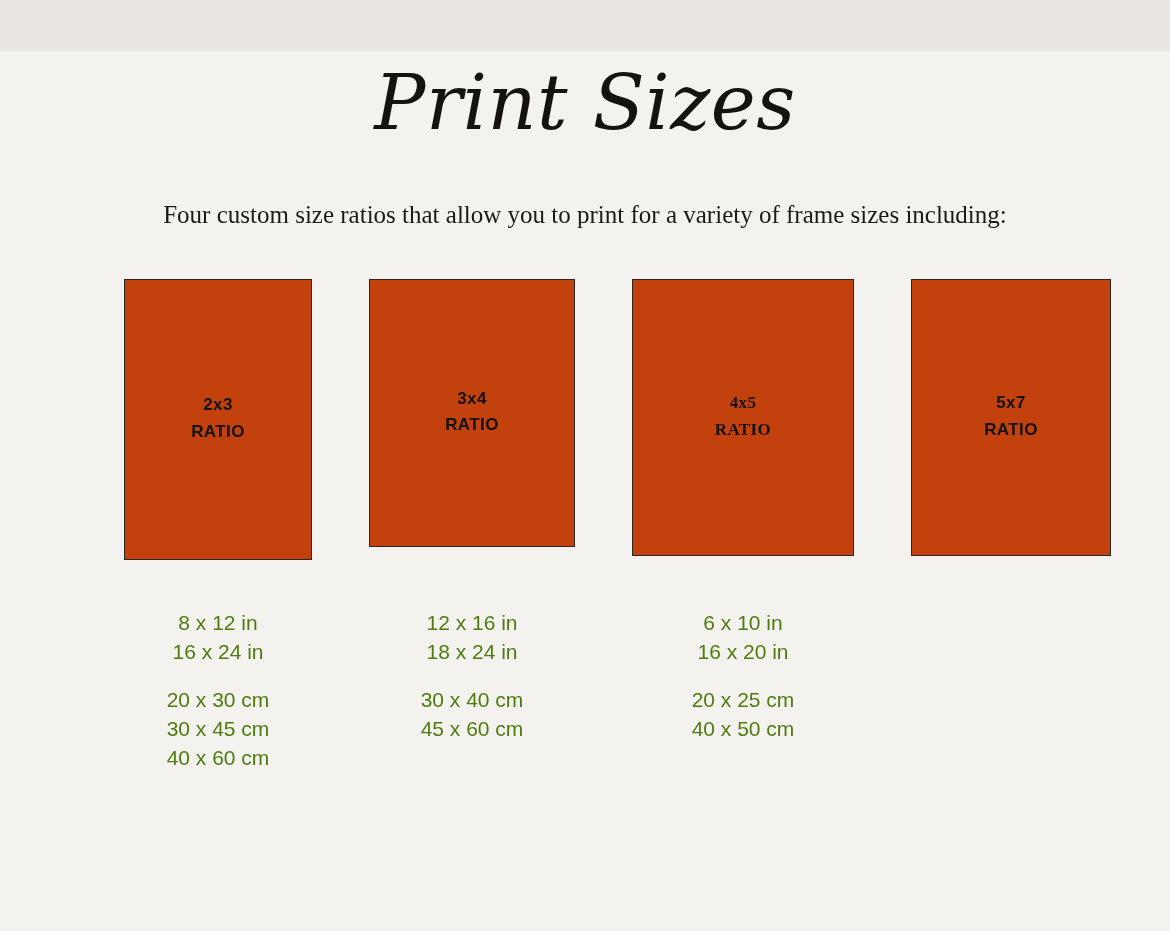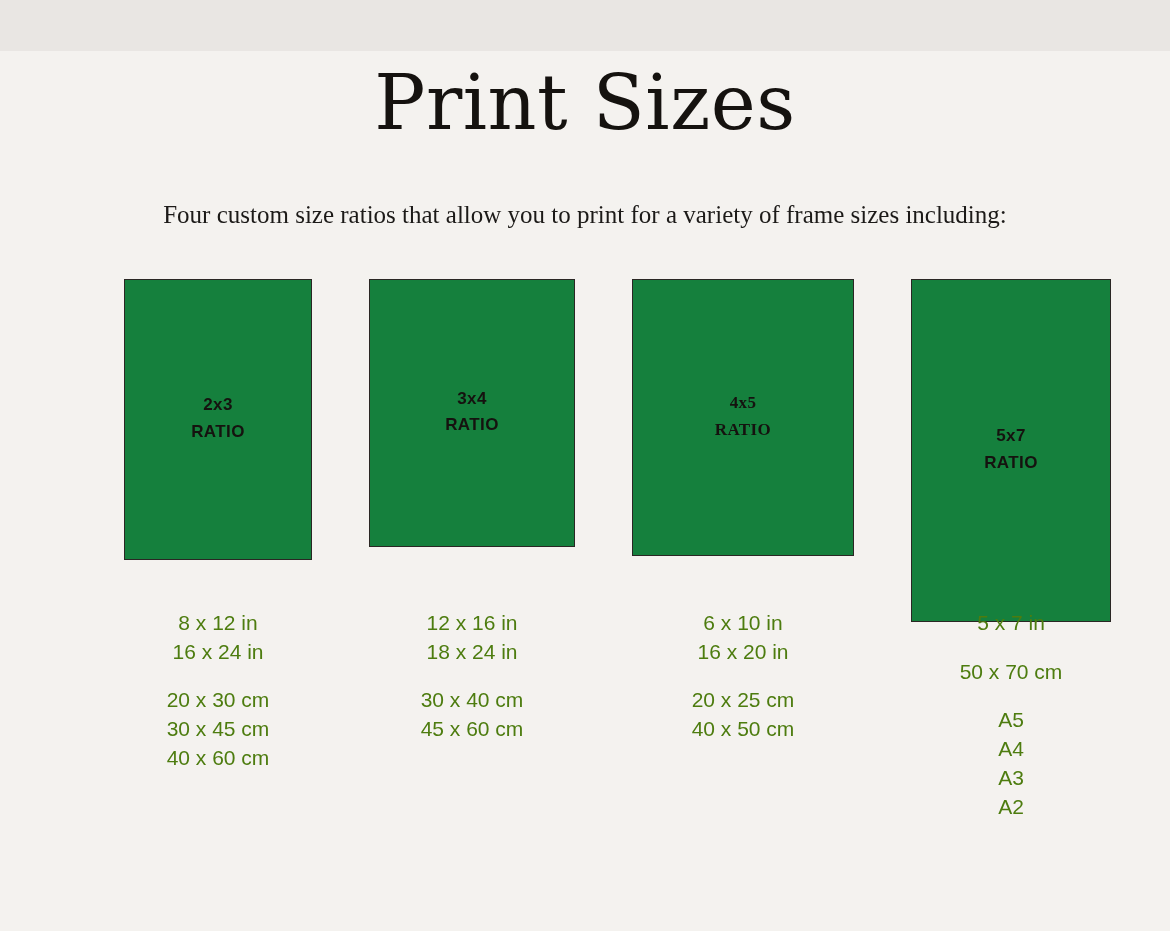--- a/index.html
+++ b/index.html
@@ -16,20 +16,21 @@
   .page {
     position: relative;
     width: 1170px;
     height: 931px;
     background: #f4f2ef;
     box-sizing: border-box;
   }
   .title {
     text-align: center;
     font-family: "DejaVu Serif", serif;
+    font-style: italic;
     font-weight: 400;
     font-size: 76px;
     line-height: 1;
     color: #15120f;
     padding-top: 14px;
     letter-spacing: 0.5px;
   }
   .subtitle {
     text-align: center;
     font-family: Liberation Serif, serif;
@@ -42,21 +43,21 @@
     position: relative;
     margin-top: 50px;
     height: 300px;
   }
   .col {
     position: absolute;
     top: 0;
   }
   .frame {
     border: 1.6px solid #2a2724;
-    background: #15803d;
+    background: #c2410c;
     position: relative;
     box-sizing: border-box;
   }
   .frame-label {
     position: absolute;
     left: 0;
     right: 0;
     top: 50%;
     transform: translateY(-52%);
     text-align: center;
@@ -81,21 +82,21 @@
   .sizes .ln { display: block; white-space: nowrap; }
 
   
   #col-0 { left: 124px; width: 188px; }
   #col-0 .frame { width: 188px; height: 281px; }
   #col-1 { left: 369px; width: 206px; }
   #col-1 .frame { width: 206px; height: 268px; }
   #col-2 { left: 632px; width: 222px; }
   #col-2 .frame { width: 222px; height: 277px; font-family: Liberation Serif, serif; }
   #col-3 { left: 911px; width: 200px; }
-  #col-3 .frame { width: 200px; height: 343px; }
+  #col-3 .frame { width: 200px; height: 277px; }
 </style>
 </head>
 <body>
 
 <div class="page">
 
   <h1 class="title">Print Sizes</h1>
 
   <p class="subtitle">Four custom size ratios that allow you to print for a variety of frame sizes including:</p>
 
@@ -159,31 +160,17 @@
       </div>
     </div>
 
     <div class="col" id="col-3">
       <div class="frame">
         <div class="frame-label">
           <span>5x7</span>
           <span class="r2">RATIO</span>
         </div>
       </div>
-      <div class="sizes">
-        <div class="grp">
-          <span class="ln">5 x 7 in</span>
-        </div>
-        <div class="grp">
-          <span class="ln">50 x 70 cm</span>
-        </div>
-        <div class="grp">
-          <span class="ln">A5</span>
-          <span class="ln">A4</span>
-          <span class="ln">A3</span>
-          <span class="ln">A2</span>
-        </div>
-      </div>
     </div>
 
   </div>
 
 </div>
 
 </body></html>

